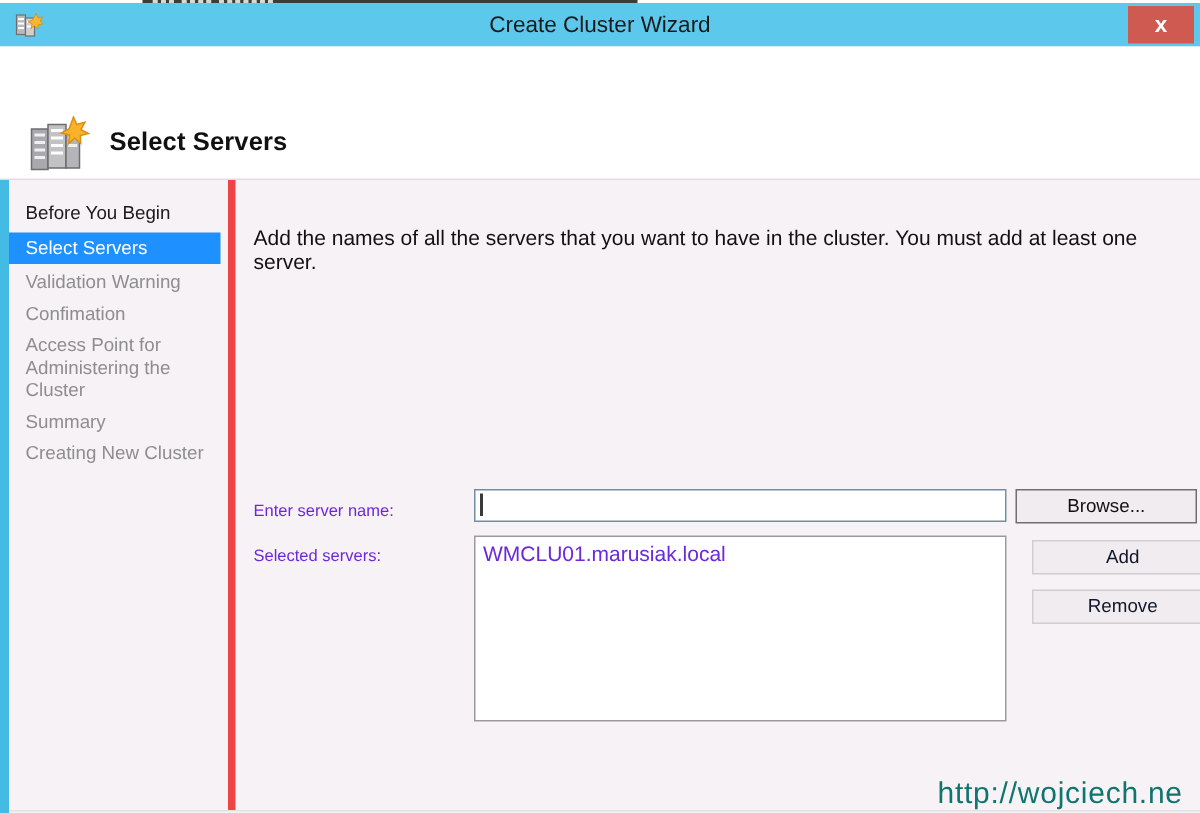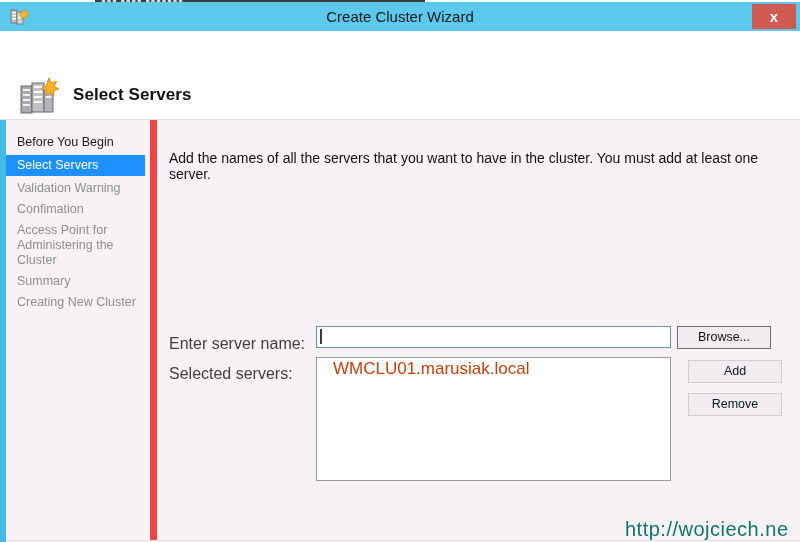--- a/index.html
+++ b/index.html
@@ -120,21 +120,21 @@
     left: 0; top: 0;
     width: 6px; height: 420px;
     background: #44bbe4;
   }
   .sidebar {
     position: absolute;
     left: 6px; top: 0;
     width: 151px;
     height: 420px;
     background: #f7f2f6;
-    border-right: 7px solid #ef4444;
+    border-right: 5px solid #ef4444;
     padding-top: 12px;
     box-sizing: border-box;
   }
   .nav-item {
     display: block;
     font-size: 12.5px;
     color: #8e8e8e;
     padding: 3px 4px 3px 11px;
     line-height: 15px;
     cursor: default;
@@ -164,22 +164,22 @@
     position: absolute;
     left: 11px; top: 30px;
     width: 600px;
     font-size: 14px;
     color: #111111;
     line-height: 16px;
   }
 
   .row-label {
     position: absolute;
-    font-size: 16px;
-    color: #404040;
+    font-size: 11px;
+    color: #6d28d9;
   }
   .label-server-name { left: 11px; top: 215px; }
   .label-selected    { left: 11px; top: 245px; }
 
   .server-input {
     position: absolute;
     left: 158px; top: 206px;
     width: 355px; height: 22px;
     border: 1px solid #6f8fa5;
     background: #ffffff;
@@ -201,33 +201,32 @@
     position: absolute;
     left: 158px; top: 237px;
     width: 355px; height: 124px;
     border: 1px solid #9a9a9a;
     background: #ffffff;
     box-sizing: border-box;
     padding: 3px 0 0 0;
     overflow: hidden;
   }
   .server-list-item {
-    font-size: 17px;
-    color: #c2410c;
+    font-size: 14px;
+    color: #6d28d9;
     line-height: 16px;
     padding: 0 5px;
     cursor: default;
-    margin-left: 11px;
   }
 
   
   .side-btn {
     position: absolute;
     left: 519px;
-    width: 94px; height: 23px;
+    width: 121px; height: 23px;
     font-family: "Liberation Sans", sans-serif;
     font-size: 12.5px;
     text-align: center;
     line-height: 21px;
     box-sizing: border-box;
     background: #f1ecf0;
     padding: 0;
   }
   .side-btn.enabled {
     border: 1px solid #707070;

